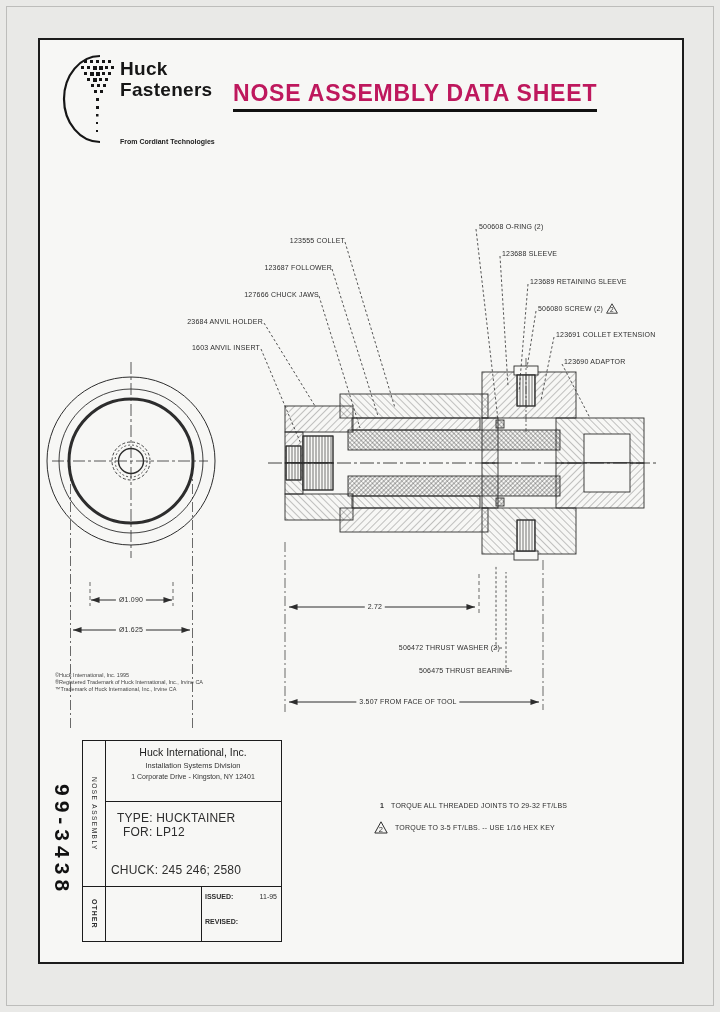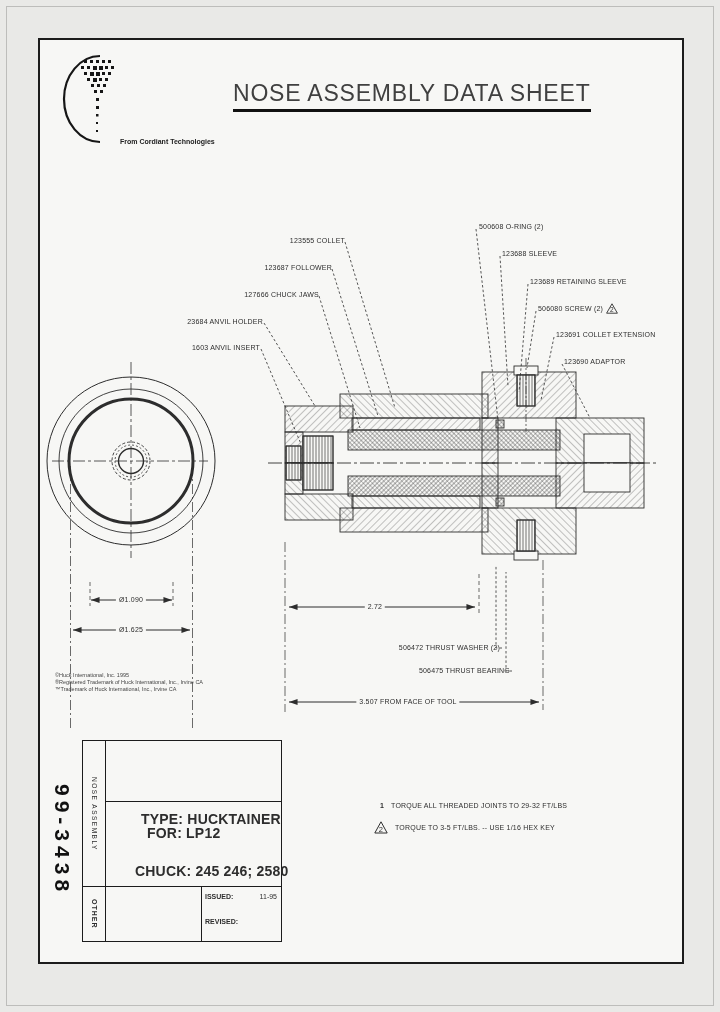--- a/index.html
+++ b/index.html
@@ -8,22 +8,22 @@
   .scan-edge { position:absolute; inset:6px; border:1px solid #bdbdbb; }
   .sheet { position:absolute; left:38px; top:38px; width:642px; height:922px;
            border:2px solid #1c1c1c; background:#f7f7f5; }
   .art { position:absolute; left:0; top:0; pointer-events:none; }
 
   
   .logo-block { position:absolute; left:56px; top:50px; width:210px; height:110px; }
   .logo-name { position:absolute; left:64px; top:8px; font-size:19px; line-height:21px;
                font-weight:bold; color:#161616; letter-spacing:0.3px; }
   .logo-tag { position:absolute; left:64px; top:88px; font-size:7px; font-weight:bold; color:#222; }
-  .sheet-title { position:absolute; left:233px; top:80px; font-size:23px; font-weight:normal;
-                 letter-spacing:0.8px; color:#404040; border-bottom:3px solid #111; padding-bottom:2px;
+  .sheet-title { position:absolute; left:233px; top:80px; font-size:23px; font-weight:bold;
+                 letter-spacing:0.8px; color:#be185d; border-bottom:3px solid #111; padding-bottom:2px;
                  white-space:nowrap; }
 
   
   .lbl { position:absolute; font-size:7px; line-height:9px; white-space:nowrap; letter-spacing:0.2px; color:#2d2d2d; }
   .lbl.flexrow { display:flex; align-items:center; gap:3px; }
   .dim { position:absolute; transform:translate(-50%,-50%); background:#f7f7f5; padding:0 3px;
          font-size:7px; white-space:nowrap; letter-spacing:0.2px; color:#2d2d2d; }
 
   
   .footnotes { position:absolute; left:55px; top:672px; font-size:5.5px; line-height:7px; color:#444; }
@@ -46,21 +46,21 @@
   .tb-h2    { left:0; right:0; top:145px; border-top:1.5px solid #1c1c1c; }
   .tb-v2    { left:118px; top:145px; bottom:0; border-left:1.5px solid #1c1c1c; }
   .tb-cat-top { position:absolute; left:0; top:0; width:22px; height:145px; display:flex;
                 align-items:center; justify-content:center; font-size:6.5px; letter-spacing:1.5px; }
   .tb-cat-bot { position:absolute; left:0; top:146px; width:22px; height:53px; display:flex;
                 align-items:center; justify-content:center; font-size:7px; font-weight:bold; letter-spacing:1px; }
   .tb-company { position:absolute; left:22px; top:5px; width:176px; text-align:center; }
   .tb-company .c1 { font-size:10.5px; color:#222; }
   .tb-company .c2 { font-size:7.5px; margin-top:3px; color:#333; }
   .tb-company .c3 { font-size:7px; margin-top:3px; color:#333; }
-  .tb-field { position:absolute; font-size:14px; font-weight:bold; letter-spacing:0.2px; white-space:nowrap;margin-left:24px; }
+  .tb-field { position:absolute; font-size:12px; font-weight:normal; letter-spacing:0.2px; white-space:nowrap; }
   .tb-issue { position:absolute; left:122px; width:72px; display:flex; justify-content:space-between;
               font-size:7px; }
   .tb-issue .lab { font-weight:bold; }
 </style>
 </head>
 <body>
 
 <div class="page">
   <div class="scan-edge"></div>
 
@@ -95,20 +95,24 @@
           <rect x="47" y="34" width="3" height="3"></rect>
         <rect x="38" y="40" width="3" height="3"></rect>
           <rect x="44" y="40" width="3" height="3"></rect>
         <rect x="40" y="48" width="3" height="3"></rect>
           <rect x="40" y="56" width="3" height="3"></rect>
           <rect x="40" y="64" width="2.5" height="2.5"></rect>
           <rect x="40" y="72" width="2" height="2"></rect>
           <rect x="40" y="80" width="2" height="2"></rect>
       </g>
     </svg>
+    <div class="logo-name">
+      <div>Huck</div>
+      <div>Fasteners</div>
+    </div>
     <div class="logo-tag">From Cordiant Technologies</div>
   </div>
 
   <div class="sheet-title">NOSE ASSEMBLY DATA SHEET</div>
 
   <svg class="art" width="720" height="1012" viewBox="0 0 720 1012">
     <defs>
       <pattern id="ph1" width="5" height="5" patternUnits="userSpaceOnUse" patternTransform="rotate(45)">
         <line x1="0" y1="0" x2="0" y2="5" stroke="#3a3a3a" stroke-width="0.6"></line>
       </pattern>
@@ -242,20 +246,25 @@
 
   <div class="tb">
     <div class="ln tb-col" style="position:absolute;"></div>
     <div class="ln tb-h1" style="position:absolute;"></div>
     <div class="ln tb-h2" style="position:absolute;"></div>
     <div class="ln tb-v2" style="position:absolute;"></div>
 
     <div class="tb-cat-top vrl">NOSE ASSEMBLY</div>
     <div class="tb-cat-bot vrl">OTHER</div>
 
+    <div class="tb-company">
+      <div class="c1">Huck International, Inc.</div>
+      <div class="c2">Installation Systems Division</div>
+      <div class="c3">1 Corporate Drive - Kingston, NY  12401</div>
+    </div>
 
     <div class="tb-field" style="left:34px; top:70px;">
       <span>TYPE:</span>
       <span>HUCKTAINER</span>
     </div>
     <div class="tb-field" style="left:40px; top:84px;">
       <span>FOR:</span>
       <span>LP12</span>
     </div>
     <div class="tb-field" style="left:28px; top:122px;">

